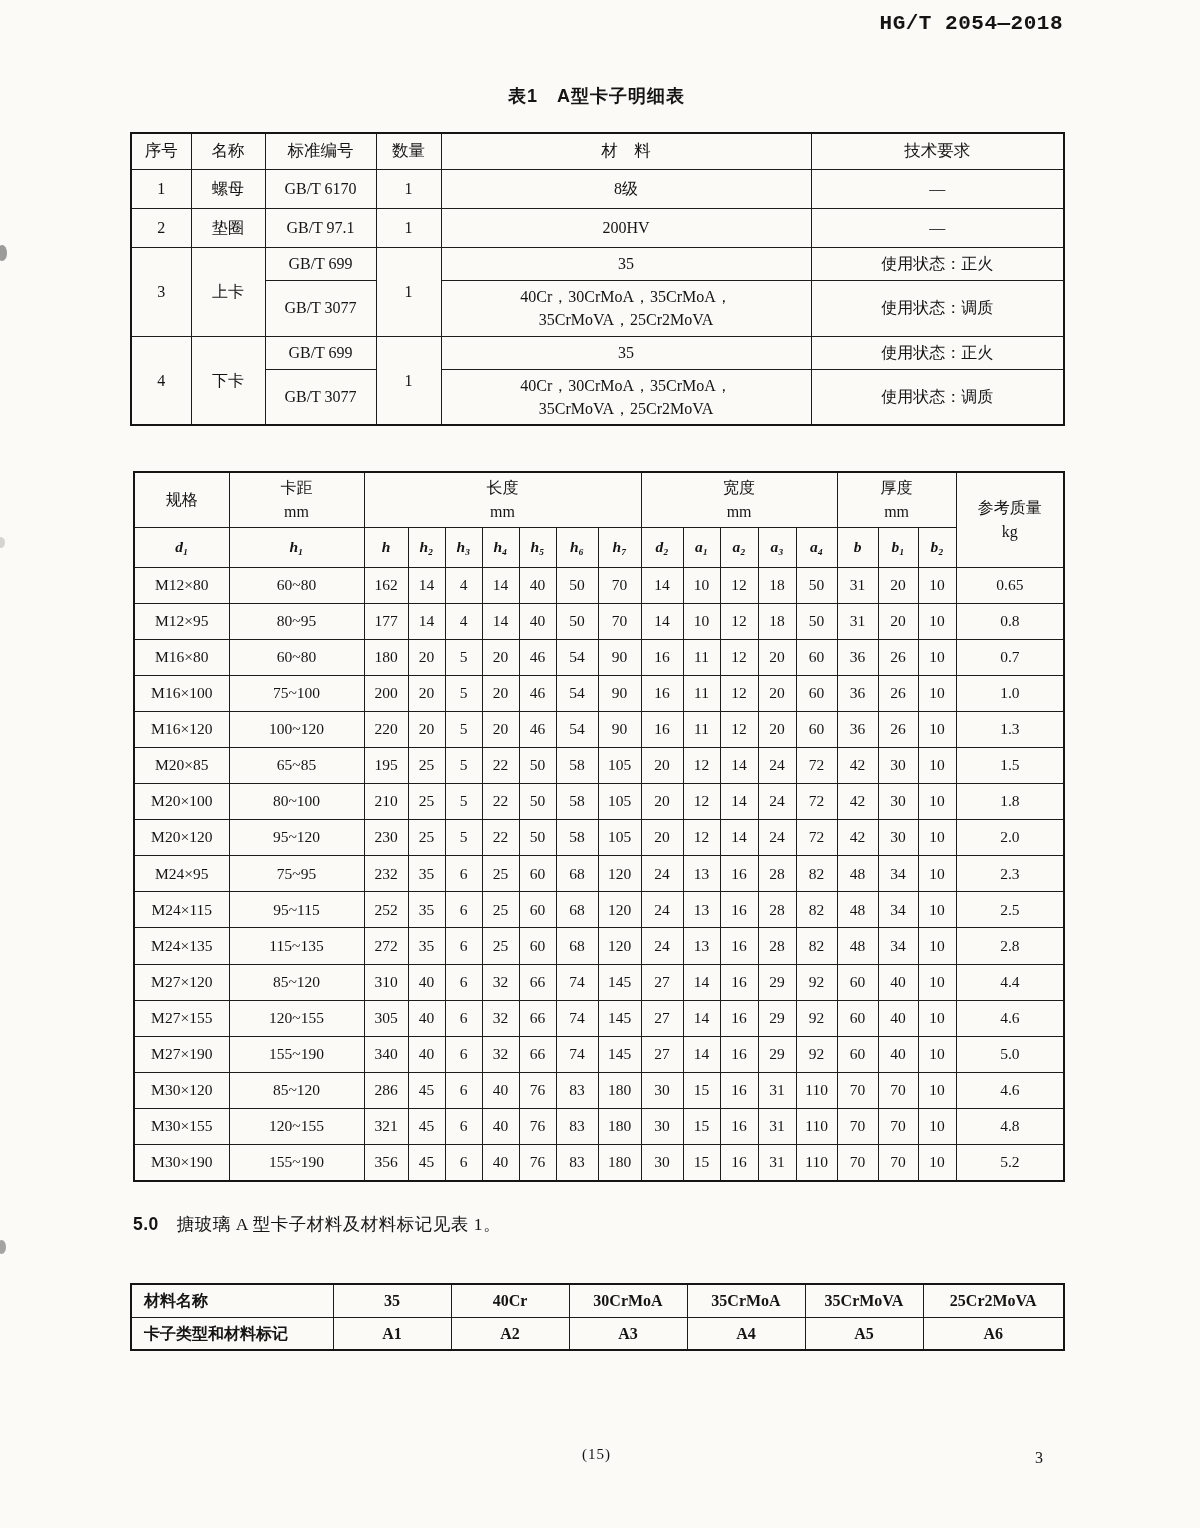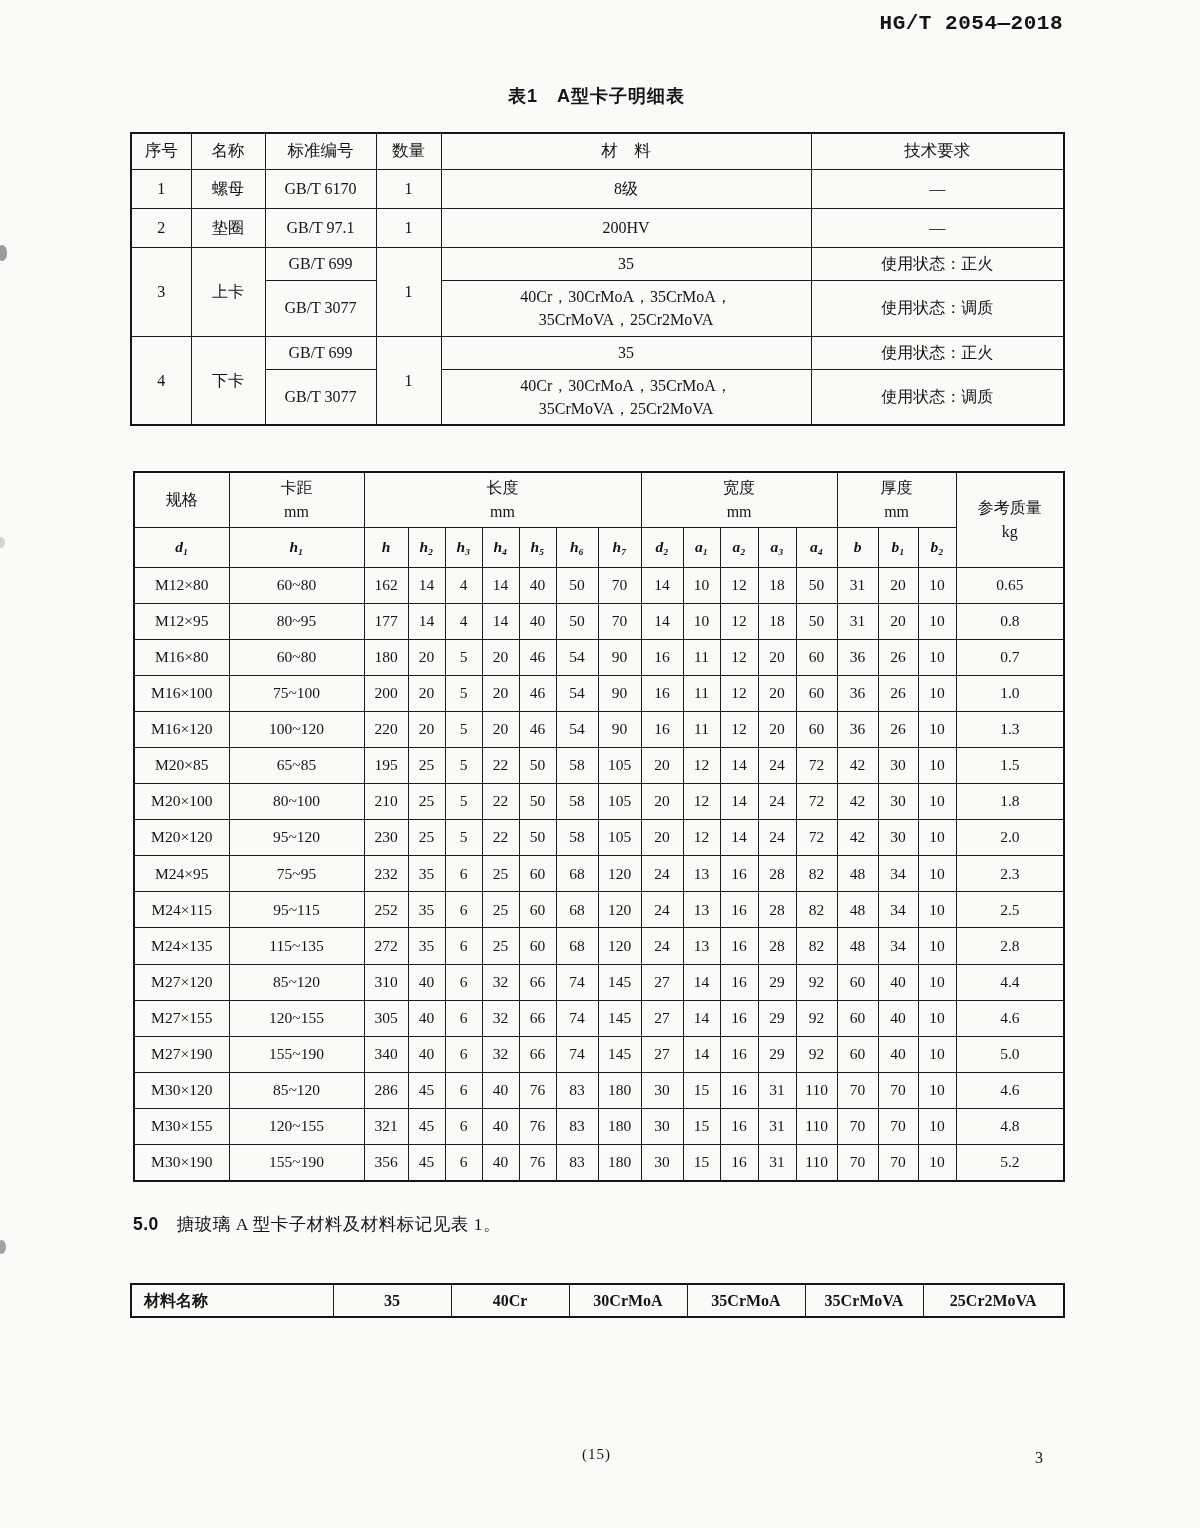--- a/index.html
+++ b/index.html
@@ -585,20 +585,29 @@
     <tbody>
         <tr>
           <td>材料名称</td>
           <td>35</td>
           <td>40Cr</td>
           <td>30CrMoA</td>
           <td>35CrMoA</td>
           <td>35CrMoVA</td>
           <td>25Cr2MoVA</td>
         </tr>
+        <tr>
+          <td>卡子类型和材料标记</td>
+          <td>A1</td>
+          <td>A2</td>
+          <td>A3</td>
+          <td>A4</td>
+          <td>A5</td>
+          <td>A6</td>
+        </tr>
       </tbody>
   </table>
 
 
   <div class="footer-center">(15)</div>
   <div class="footer-page">3</div>
 
 </div>
 
 </body></html>

